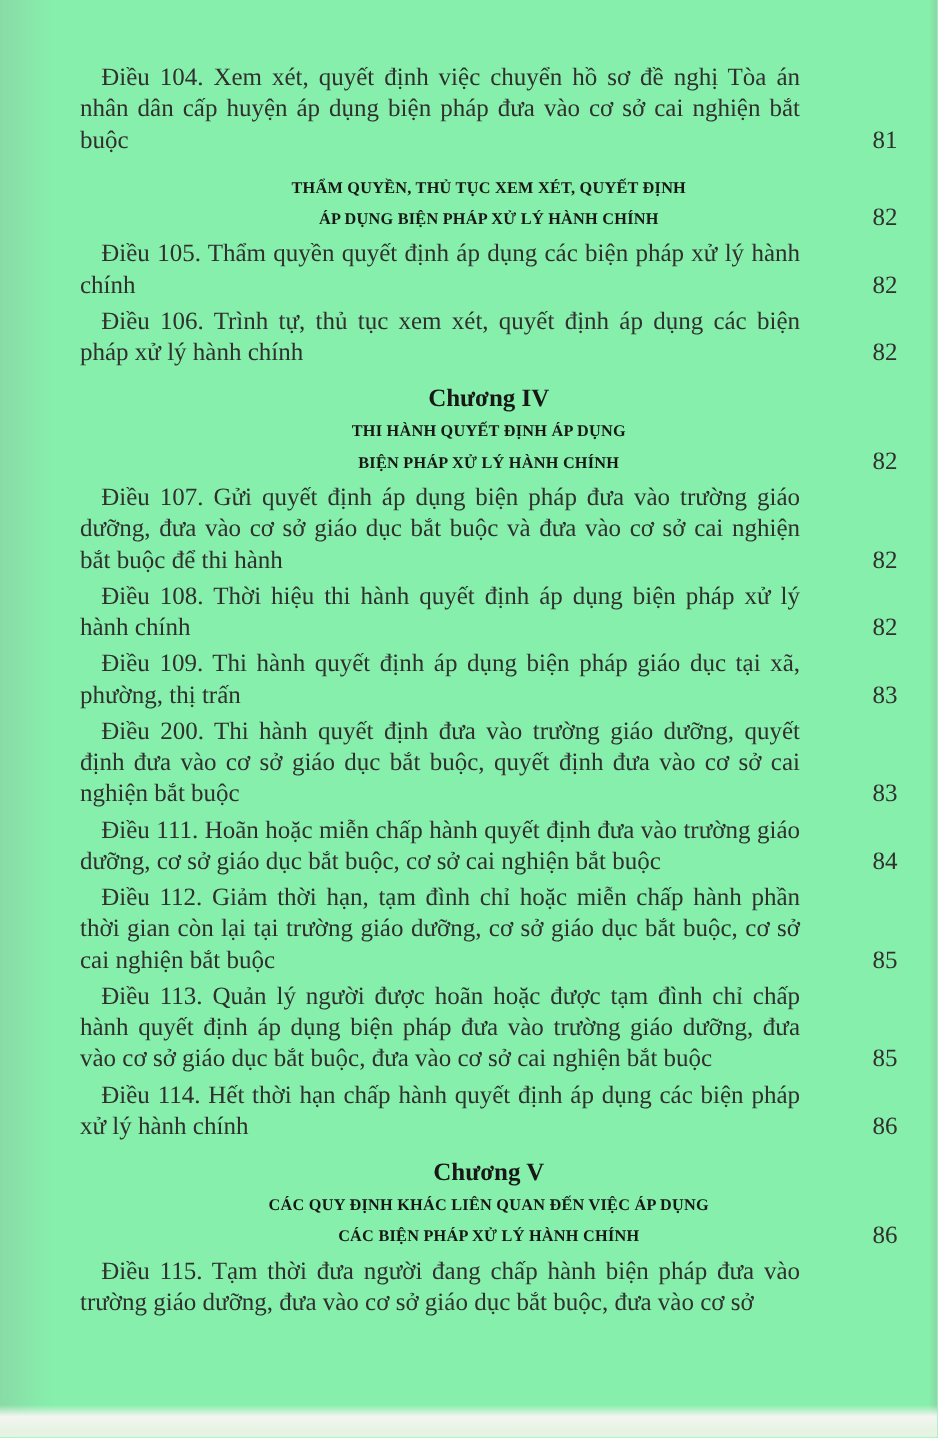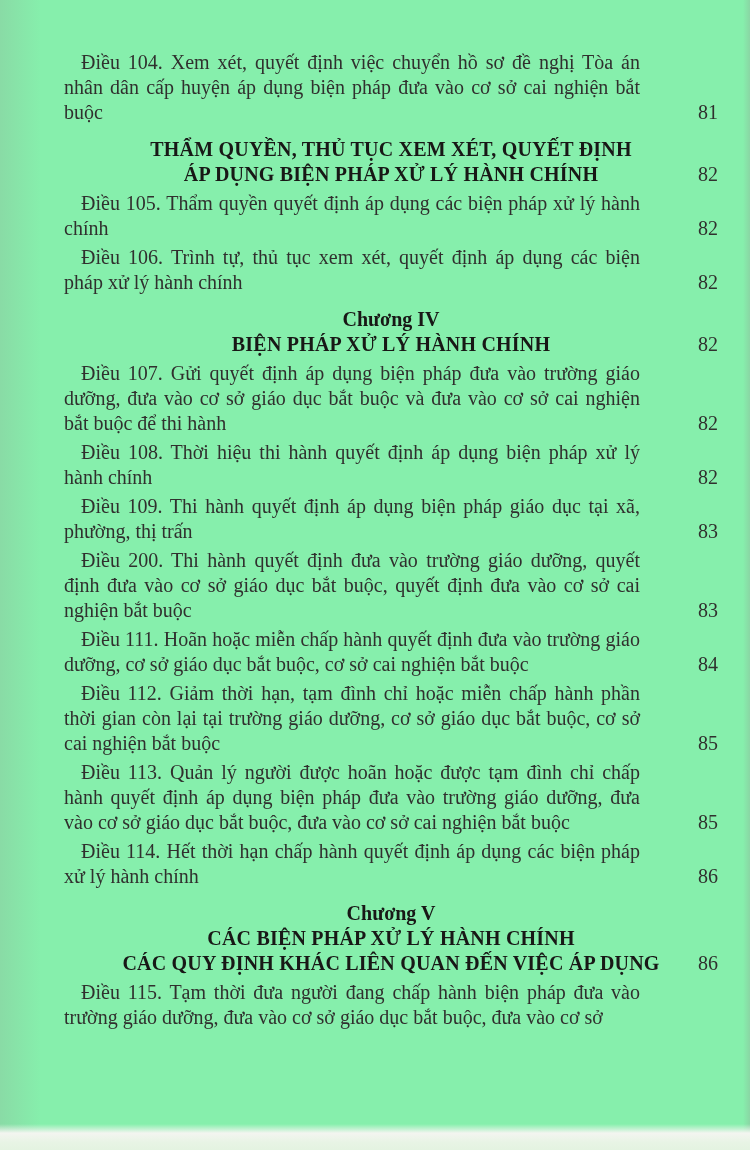--- a/index.html
+++ b/index.html
@@ -26,21 +26,21 @@
     position:absolute; right:0; bottom:0;
     font-size:20px; line-height:25px;
     color:#30302e;
   }
 
   .chapter-block {
     position:relative; margin:12px 0 4px;
     text-align:center; font-weight:bold; color:#181816;
   }
   .chapter-label { font-size:20px; line-height:25px; }
-  .chapter-title-line { font-size:20px; line-height:25px; letter-spacing:0.2px;text-align:center; }
+  .chapter-title-line { font-size:13px; line-height:25px; letter-spacing:0.2px;text-align:center; }
 
   .footer {
     position:absolute; left:64px; top:1128px;
     font-size:20px; line-height:25px; color:#30302e;
   }
 
   .edge-left {
     position:absolute; left:0; top:0; bottom:0; width:48px;
     background:linear-gradient(to right, rgba(148,148,142,0.22), rgba(148,148,142,0) 85%);
     pointer-events:none;
@@ -74,20 +74,21 @@
       <div class="entry">
         <div class="entry-text">Điều 105. Thẩm quyền quyết định áp dụng các biện pháp xử lý hành chính</div>
         <span class="pagenum">82</span>
       </div>
       <div class="entry">
         <div class="entry-text">Điều 106. Trình tự, thủ tục xem xét, quyết định áp dụng các biện pháp xử lý hành chính</div>
         <span class="pagenum">82</span>
       </div>
       <div class="chapter-block">
         <div class="chapter-label">Chương IV</div>
+        <div class="chapter-title-line">THI HÀNH QUYẾT ĐỊNH ÁP DỤNG</div>
         <div class="chapter-title-line">BIỆN PHÁP XỬ LÝ HÀNH CHÍNH</div>
         <span class="pagenum" style="font-weight: normal;">82</span>
       </div>
       <div class="entry">
         <div class="entry-text">Điều 107. Gửi quyết định áp dụng biện pháp đưa vào trường giáo dưỡng, đưa vào cơ sở giáo dục bắt buộc và đưa vào cơ sở cai nghiện bắt buộc để thi hành</div>
         <span class="pagenum">82</span>
       </div>
       <div class="entry">
         <div class="entry-text">Điều 108. Thời hiệu thi hành quyết định áp dụng biện pháp xử lý hành chính</div>
         <span class="pagenum">82</span>
@@ -111,22 +112,22 @@
       <div class="entry">
         <div class="entry-text">Điều 113. Quản lý người được hoãn hoặc được tạm đình chỉ chấp hành quyết định áp dụng biện pháp đưa vào trường giáo dưỡng, đưa vào cơ sở giáo dục bắt buộc, đưa vào cơ sở cai nghiện bắt buộc</div>
         <span class="pagenum">85</span>
       </div>
       <div class="entry">
         <div class="entry-text">Điều 114. Hết thời hạn chấp hành quyết định áp dụng các biện pháp xử lý hành chính</div>
         <span class="pagenum">86</span>
       </div>
       <div class="chapter-block">
         <div class="chapter-label">Chương V</div>
+        <div class="chapter-title-line">CÁC QUY ĐỊNH KHÁC LIÊN QUAN ĐẾN VIỆC ÁP DỤNG</div>
         <div class="chapter-title-line">CÁC BIỆN PHÁP XỬ LÝ HÀNH CHÍNH</div>
-        <div class="chapter-title-line">CÁC QUY ĐỊNH KHÁC LIÊN QUAN ĐẾN VIỆC ÁP DỤNG</div>
         <span class="pagenum" style="font-weight: normal;">86</span>
       </div>
       <div class="entry">
         <div class="entry-text">Điều 115. Tạm thời đưa người đang chấp hành biện pháp đưa vào trường giáo dưỡng, đưa vào cơ sở giáo dục bắt buộc, đưa vào cơ sở</div>
       </div>
     </div>
   <div class="footer">652</div>
   <div class="edge-left"></div>
   <div class="edge-right"></div>
   <div class="bottom-band"></div>

